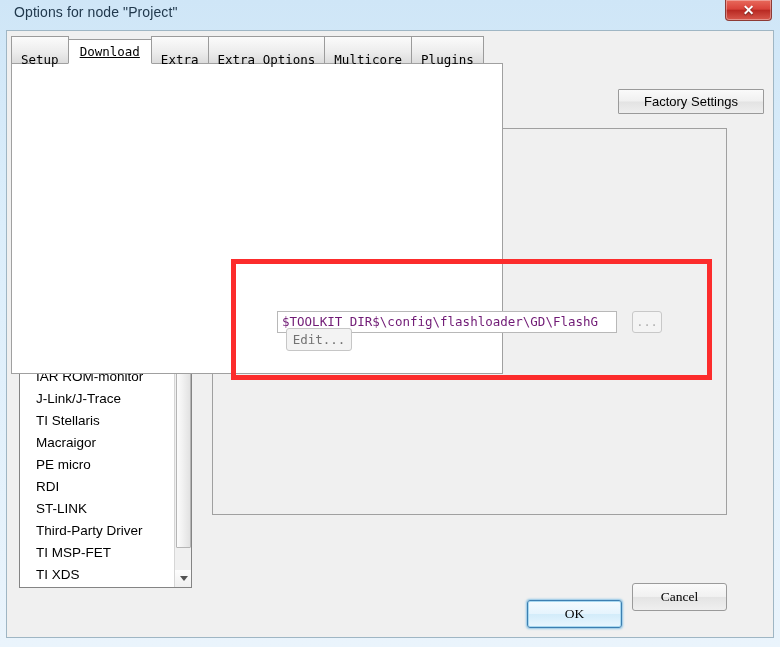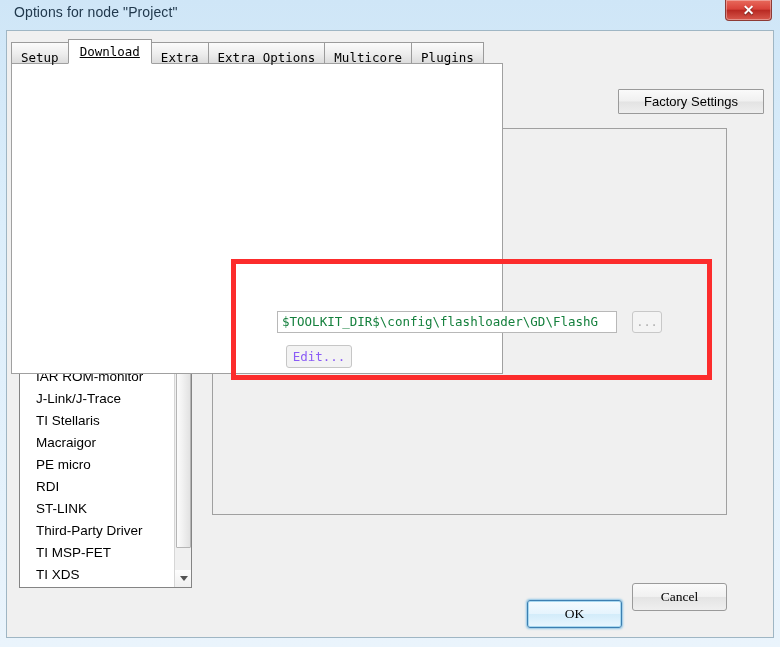--- a/index.html
+++ b/index.html
@@ -212,23 +212,23 @@
   .tabstrip {
     position: absolute;
     left: 11px;
     top: 40px;
     height: 24px;
     display: flex;
     align-items: flex-end;
     z-index: 3;
   }
   .tab {
-    height: 22px;
+    height: 28px;
     line-height: 22px;
-    padding: 4px 9px;
+    padding: 12px 9px;
     font-family: "DejaVu Sans Mono", "Liberation Mono", monospace;
     font-size: 12.5px;
     color: #000000;
     background: linear-gradient(180deg,#fbfbfb 0%,#ededed 55%,#dcdcdc 100%);
     border: 1px solid #9b9b9b;
     border-bottom: 1px solid #a0a0a0;
     margin-right: -1px;
     box-sizing: border-box;
     cursor: pointer;
     white-space: nowrap;
@@ -308,21 +308,21 @@
     box-sizing: border-box;
     overflow: hidden;
     z-index: 5;
   }
   .pathtext {
     position: absolute;
     left: 4px;
     top: 2px;
     font-family: "DejaVu Sans Mono", "Liberation Mono", monospace;
     font-size: 12.5px;
-    color: #15803d;
+    color: #701a75;
     white-space: nowrap;
   }
   .browse-btn {
     position: absolute;
     left: 632px;
     top: 311px;
     width: 30px;
     height: 22px;
     background: #f4f4f4;
     border: 1px solid #c8c8c8;
@@ -333,30 +333,30 @@
     color: #b0b0b0;
     display: flex;
     align-items: center;
     justify-content: center;
     z-index: 5;
     cursor: pointer;
   }
   .edit-btn {
     position: absolute;
     left: 286px;
-    top: 345px;
+    top: 328px;
     width: 66px;
     height: 23px;
     background: #f3f3f3;
     border: 1px solid #c6c6c6;
     border-radius: 3px;
     box-sizing: border-box;
     font-family: "DejaVu Sans Mono", "Liberation Mono", monospace;
     font-size: 12.5px;
-    color: #8b5cf6;
+    color: #737373;
     display: flex;
     align-items: center;
     justify-content: center;
     z-index: 5;
     cursor: pointer;
   }
 
   
   .annot-box {
     position: absolute;

